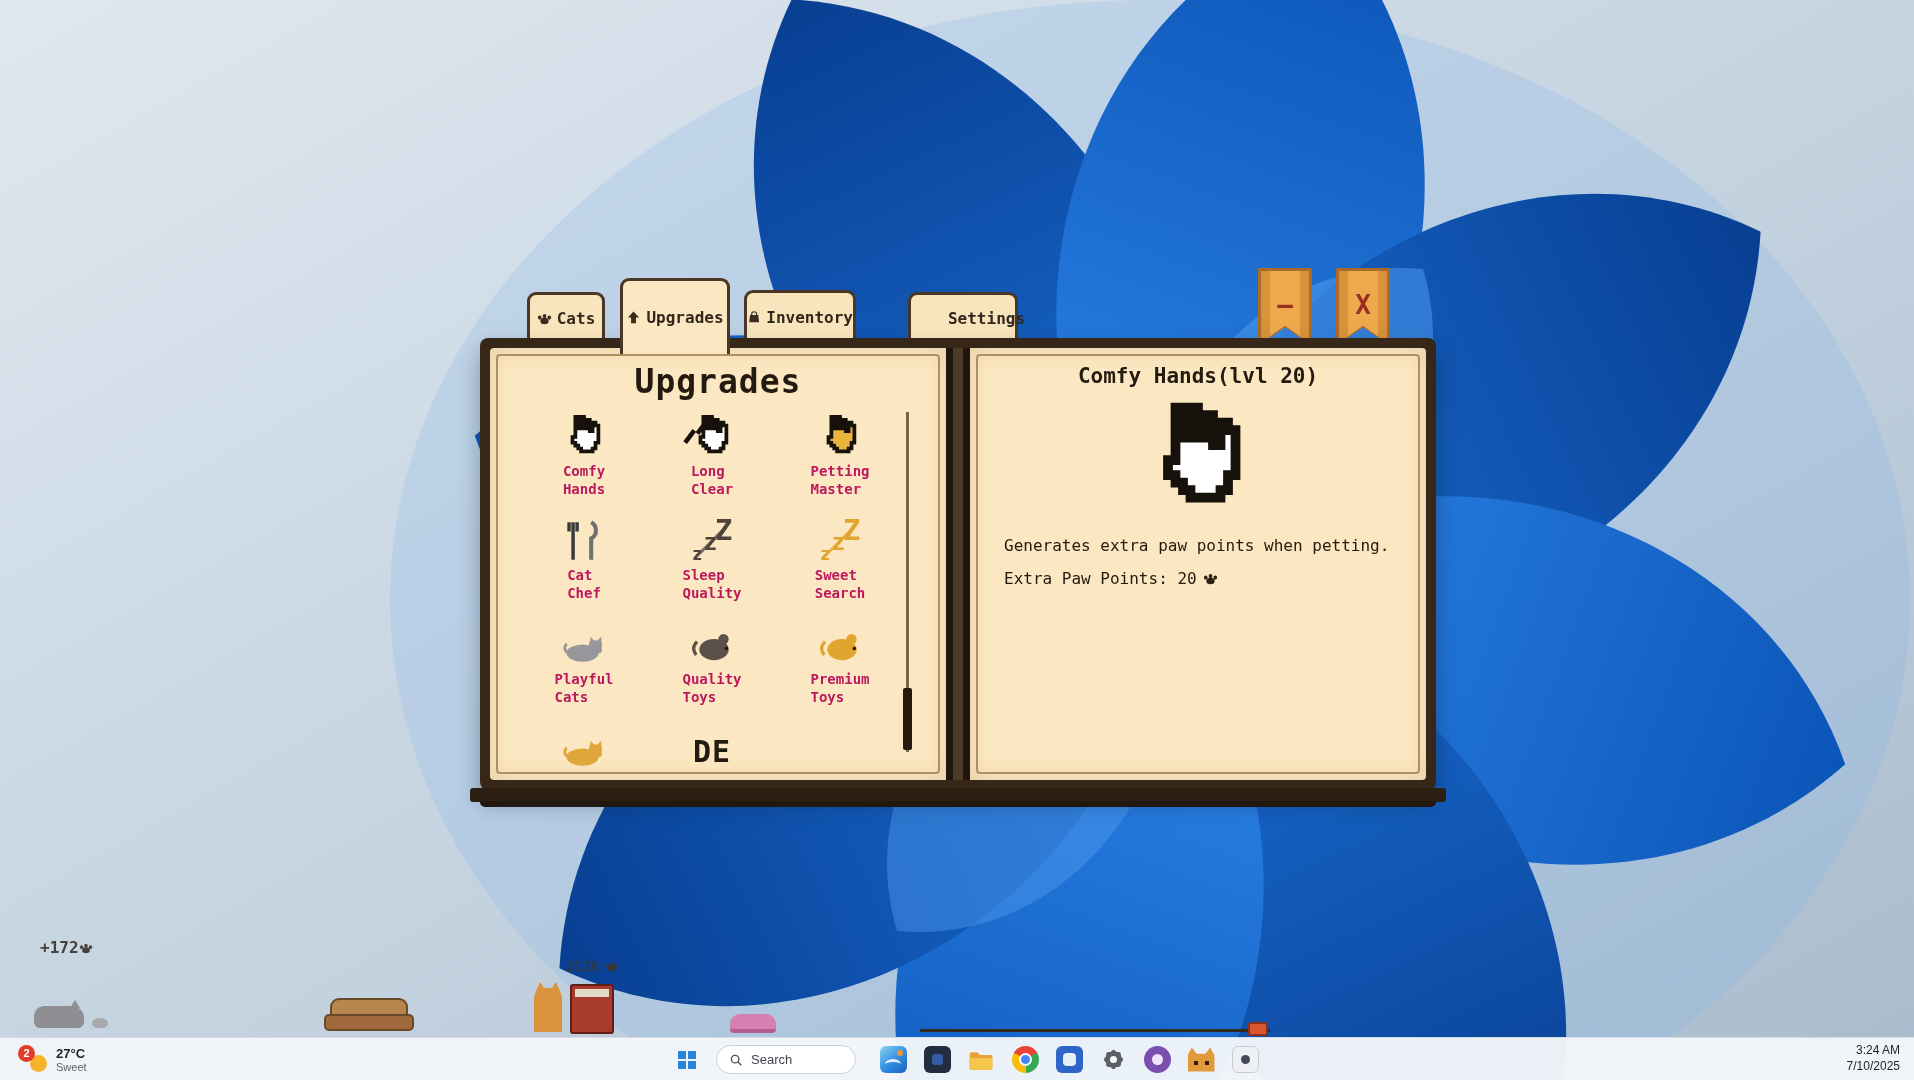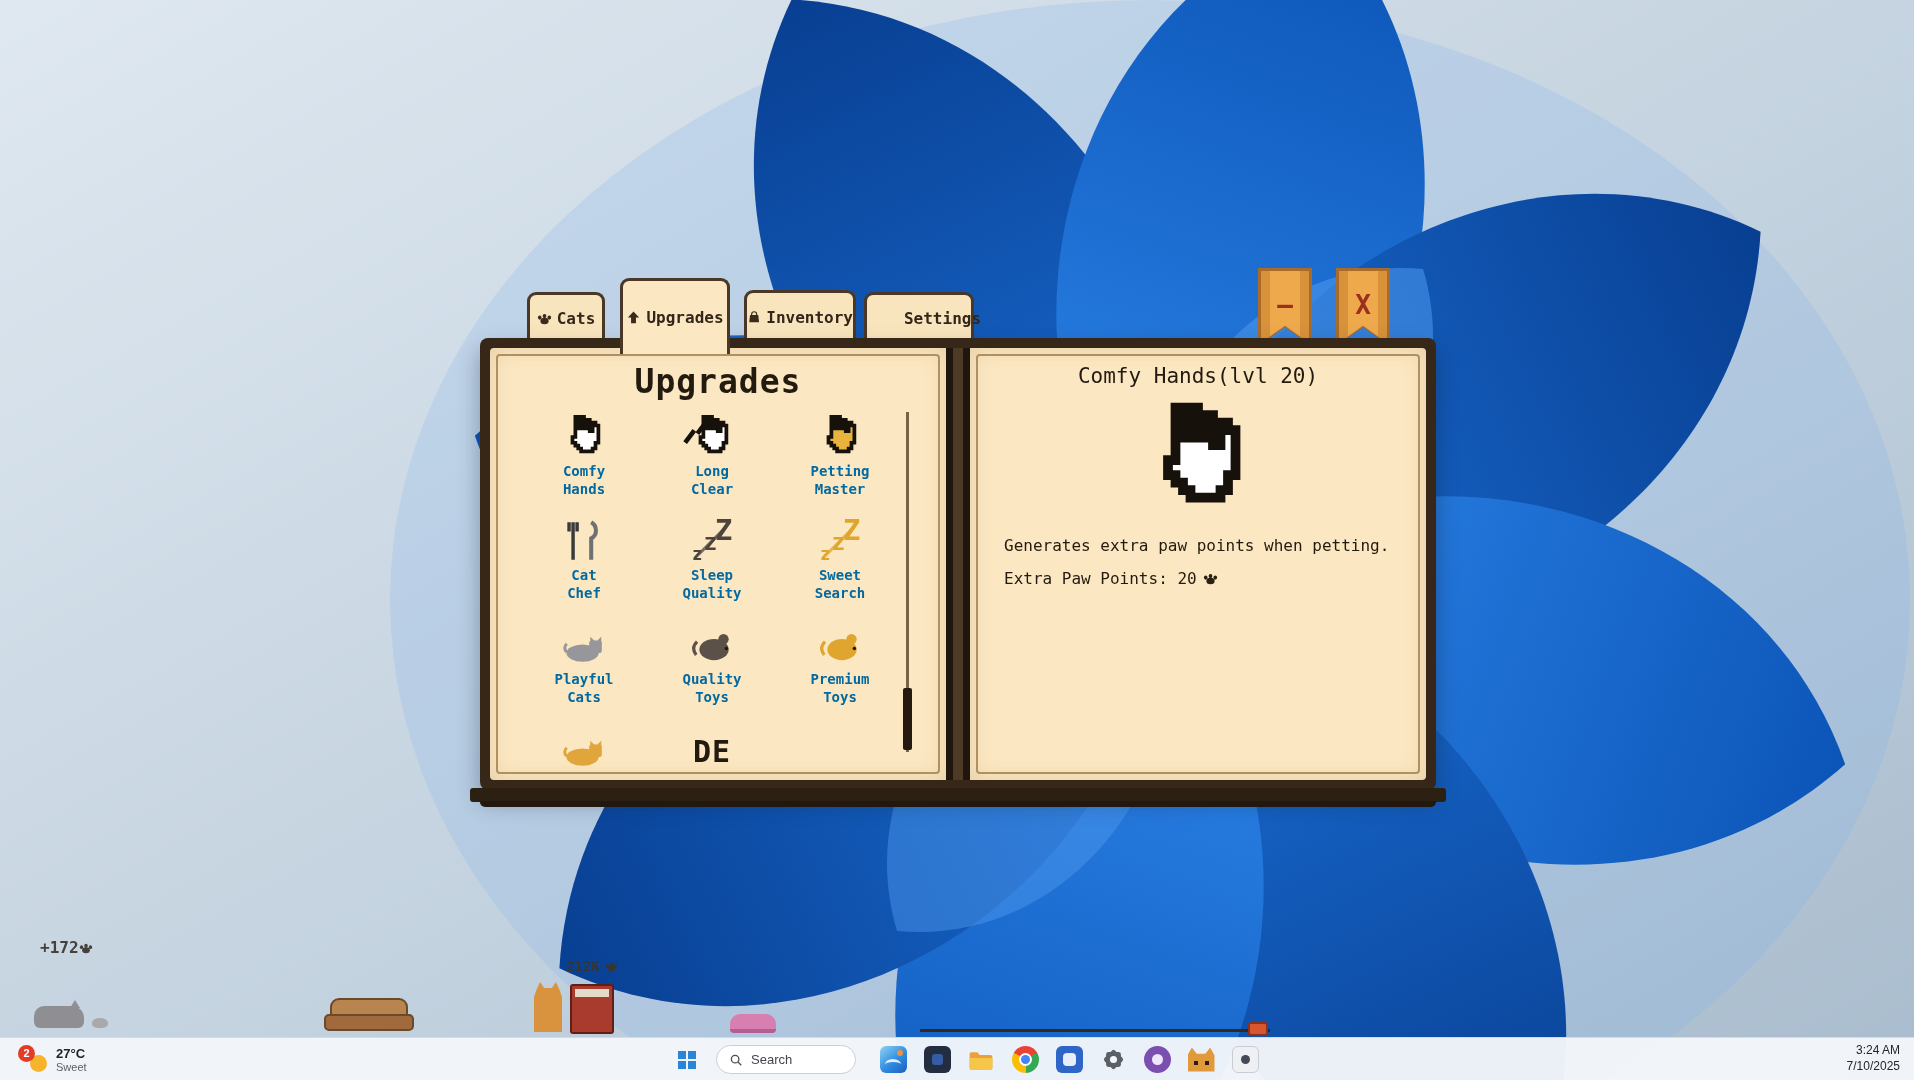--- a/index.html
+++ b/index.html
@@ -11,21 +11,21 @@
   #wallpaper{position:absolute;inset:0;z-index:0;}
 
   
   .tab{position:absolute;display:flex;align-items:center;justify-content:center;gap:5px;
        background:#f9e5bd;border:3px solid #4b3726;border-bottom:none;border-radius:9px 9px 0 0;
        color:#33261a;font-weight:700;font-size:16px;z-index:4;cursor:pointer;}
   .tab svg{width:15px;height:15px;color:#3a2c1c;}
   #tab-cats{left:527px;top:292px;width:78px;height:50px;}
   #tab-upgrades{left:620px;top:278px;width:110px;height:76px;z-index:8;background:#fbe7c1;}
   #tab-inventory{left:744px;top:290px;width:112px;height:52px;}
-  #tab-settings{left:864px;top:292px;width:110px;height:50px;padding-left:42px;}
+  #tab-settings{left:908px;top:292px;width:110px;height:50px;padding-left:42px;}
 
   
   .bookmark{position:absolute;width:54px;height:78px;z-index:4;cursor:pointer;}
   .bookmark .outer{position:absolute;inset:0;background:#a96b29;
       clip-path:polygon(0 0,100% 0,100% 100%,50% 76%,0 100%);}
   .bookmark .inner{position:absolute;inset:3px;
       background:linear-gradient(90deg,#d8923a 0 18%,#eda94c 18% 82%,#d8923a 82%);
       clip-path:polygon(0 0,100% 0,100% 100%,50% 76%,0 100%);}
   .bookmark .glyph{position:absolute;top:24px;width:100%;text-align:center;
       font:700 26px "DejaVu Sans Mono",monospace;color:#9c2f1f;line-height:1;}
@@ -48,49 +48,49 @@
 
   
   #left-title{position:absolute;top:14px;left:0;right:0;text-align:center;font-size:33px;
         font-weight:700;color:#241b10;letter-spacing:1px;}
   #upg-grid{position:absolute;left:30px;right:42px;top:66px;height:356px;overflow:hidden;
         display:grid;grid-template-columns:repeat(3,1fr);grid-auto-rows:104px;justify-items:center;}
   .upg-item{display:flex;flex-direction:column;align-items:center;gap:2px;cursor:pointer;}
   .upg-icon{width:46px;height:46px;position:relative;}
   .upg-icon svg{width:100%;height:100%;}
   .press-marks{position:absolute;left:-10px;top:-5px;width:15px;height:15px;}
-  .upg-label{font-size:14px;font-weight:700;color:#0369a1;text-align:center;line-height:1.3;}
+  .upg-label{font-size:14px;font-weight:700;color:#be185d;text-align:left;line-height:1.3;}
   .upg-label span{display:block;}
   .de-text{font-size:30px;font-weight:700;color:#241b10;margin-top:8px;letter-spacing:1px;}
   #scrollbar{position:absolute;right:37px;top:64px;width:3px;height:340px;background:#7a6247;}
   #scroll-thumb{position:absolute;left:-3px;top:276px;width:9px;height:62px;background:#241a10;border-radius:2px;cursor:pointer;}
 
   
-  #right-title{position:absolute;top:16px;left:0;right:0;text-align:center;font-size:21px;font-weight:400;color:#241b10;}
+  #right-title{position:absolute;top:16px;left:0;right:0;text-align:center;font-size:21px;font-weight:700;color:#241b10;}
   #big-hand{position:absolute;left:50%;top:52px;transform:translateX(-50%);width:120px;height:120px;color:#ffffff;}
   #big-hand svg{width:100%;height:100%;}
   #desc{position:absolute;left:34px;top:188px;font-size:16px;color:#231a10;}
   #extra{position:absolute;left:34px;top:221px;font-size:16px;color:#231a10;display:flex;align-items:center;gap:6px;}
   #extra svg{width:15px;height:15px;color:#2b2013;}
   #upgrade-btn{position:absolute;left:40px;right:42px;top:372px;height:38px;background:#6e5a49;
         border:3px solid #937c60;border-radius:9px;display:flex;align-items:center;justify-content:center;
         color:#f2e0bd;font-size:15px;font-weight:700;cursor:pointer;box-shadow:inset 0 0 0 2px #55432f;}
   #upgrade-btn .btn-arrow{position:absolute;left:16px;width:18px;height:18px;color:#f2e0bd;}
 
   
   #paw-banner{position:absolute;left:506px;top:810px;width:200px;height:44px;background:#f6e2b8;
         border:3px solid #2e2317;box-shadow:5px 5px 0 rgba(25,18,12,.6);z-index:7;
         display:flex;align-items:center;justify-content:center;gap:6px;
         font-size:15px;font-weight:700;color:#241b10;}
   #paw-banner svg{width:15px;height:15px;color:#3a2c1c;}
   #floating-gain{position:absolute;left:40px;top:938px;display:flex;align-items:center;
         font-size:16px;font-weight:700;color:#44403a;z-index:2;}
   #floating-gain svg{width:14px;height:14px;color:#44403a;}
   #world-counter{position:absolute;left:566px;top:958px;display:flex;gap:5px;align-items:center;
-        font-size:14px;font-weight:700;color:#3a352d;z-index:2;}
+        font-size:14px;font-weight:400;color:#3a352d;z-index:2;}
   #world-counter svg{width:13px;height:13px;color:#3a352d;}
 
   
   .sprite{position:absolute;z-index:2;}
   #gray-cat{left:34px;top:1006px;width:50px;height:22px;background:#8f8f93;border-radius:10px 12px 6px 6px;}
   #gray-cat::before{content:"";position:absolute;right:4px;top:-6px;width:0;height:0;
         border-left:5px solid transparent;border-right:5px solid transparent;border-bottom:8px solid #8f8f93;}
   #gray-mouse{left:92px;top:1018px;width:16px;height:10px;background:#a9a9ad;border-radius:50% 50% 40% 40%;}
   #couch-back{left:330px;top:998px;width:78px;height:20px;background:#b9854f;border:2px solid #6b4a2a;border-radius:9px 9px 0 0;}
   #couch-seat{left:324px;top:1014px;width:90px;height:17px;background:#a06a3c;border:2px solid #6b4a2a;border-radius:5px;}

